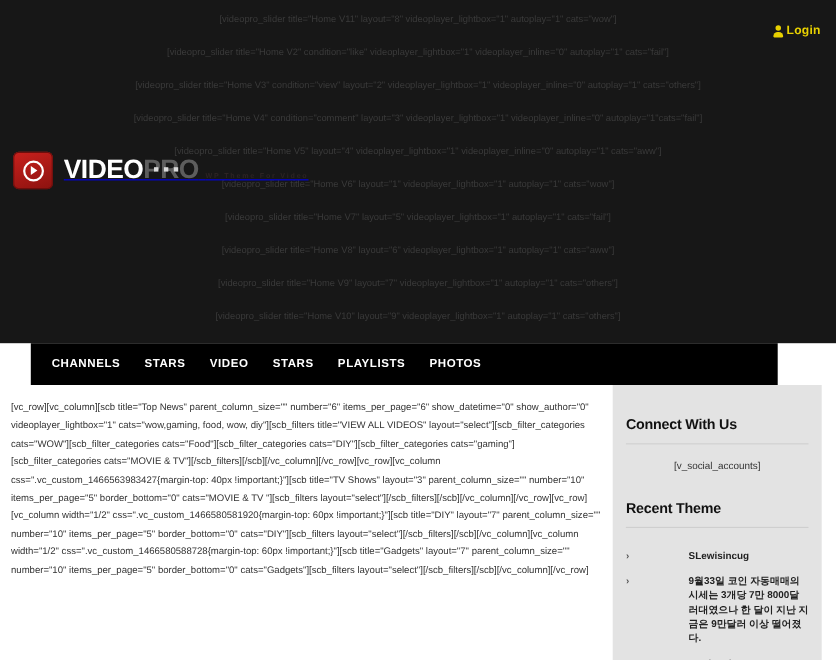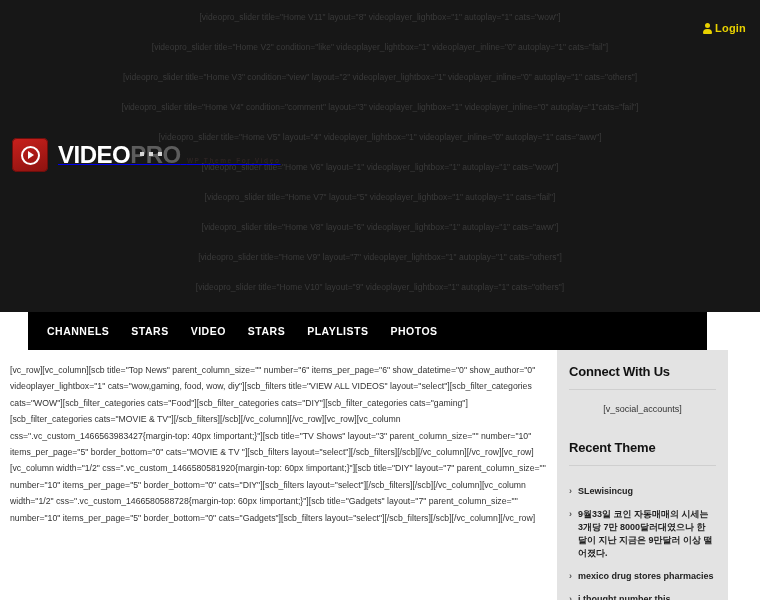--- a/index.html
+++ b/index.html
@@ -101,43 +101,43 @@
   .body-wrap{ display:flex; width:760px; height:250px; }
   .main{
     width:557px; background:#ffffff;
     padding:12px 10px 0 10px;
   }
   .main-text{
     color:#333333; font-size:8.7px; line-height:16.4px;
     word-break:break-word;
   }
   .sidebar{
-    width:171px; background:#e3e3e3;
-    padding:14px 12px 0 12px;
+    width:190px; background:#e3e3e3;
+    padding:28px 12px 0 12px;
   }
   .widget-title{
     font-size:13px;font-weight:bold;color:#111;
     letter-spacing:-.2px;
   }
   .widget-rule{
     height:1px;background:#cfcfcf;margin:10px 0 14px 0;
   }
   .widget-body{ font-size:9px;color:#333;text-align:center; }
   .widget + .widget{ margin-top:26px; }
   .post-list{ list-style:none; margin-top:2px; }
   .post-list li{
     display:flex; gap:6px; align-items:flex-start;
     font-size:9px; font-weight:bold; color:#222;
     line-height:13px;
     padding:5px 0;
   }
   .post-list li .chev{
     color:#555; font-size:9px; flex:0 0 auto; line-height:13px;
   }
-  .post-list li .ptext{ flex:1 1 auto; }
+  .post-list li .ptext{ flex:1 1 auto;margin-left:48px; }
 </style>
 </head>
 <body>
 
 <div id="page">
 
   <div class="header">
 
     <div class="shortcodes">
       <div class="sc-line">[videopro_slider title="Home V11" layout="8" videoplayer_lightbox="1" autoplay="1" cats="wow"]</div>

